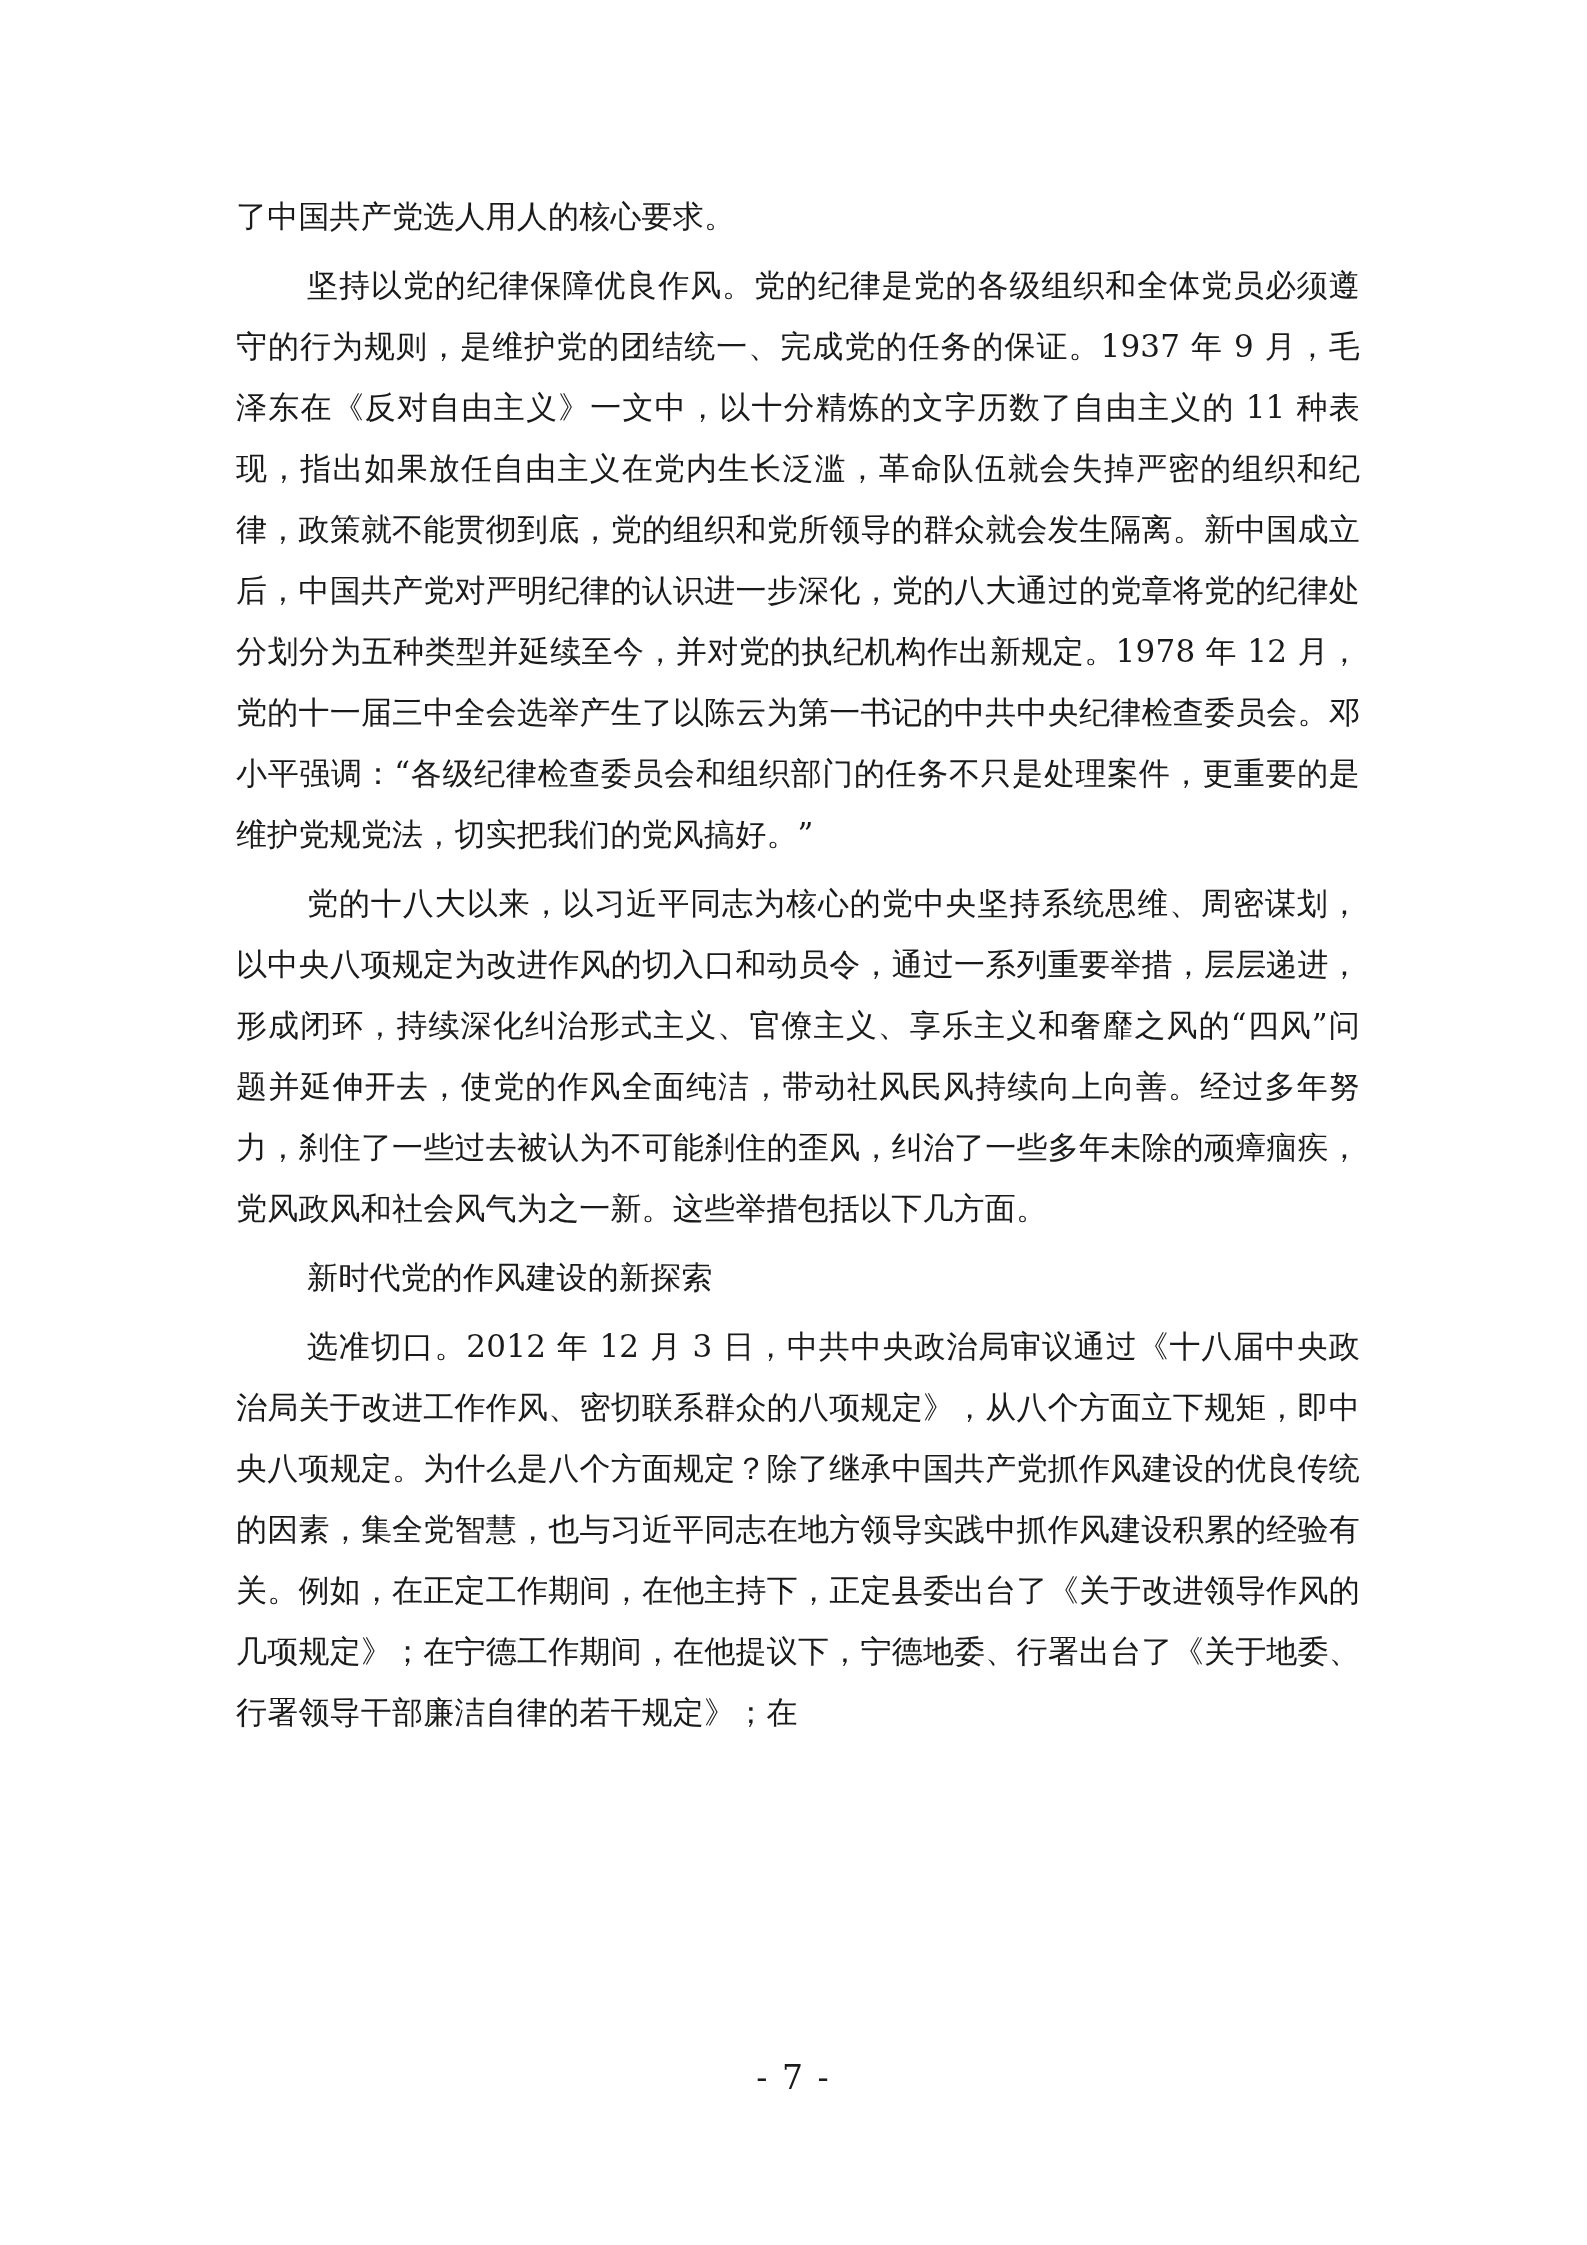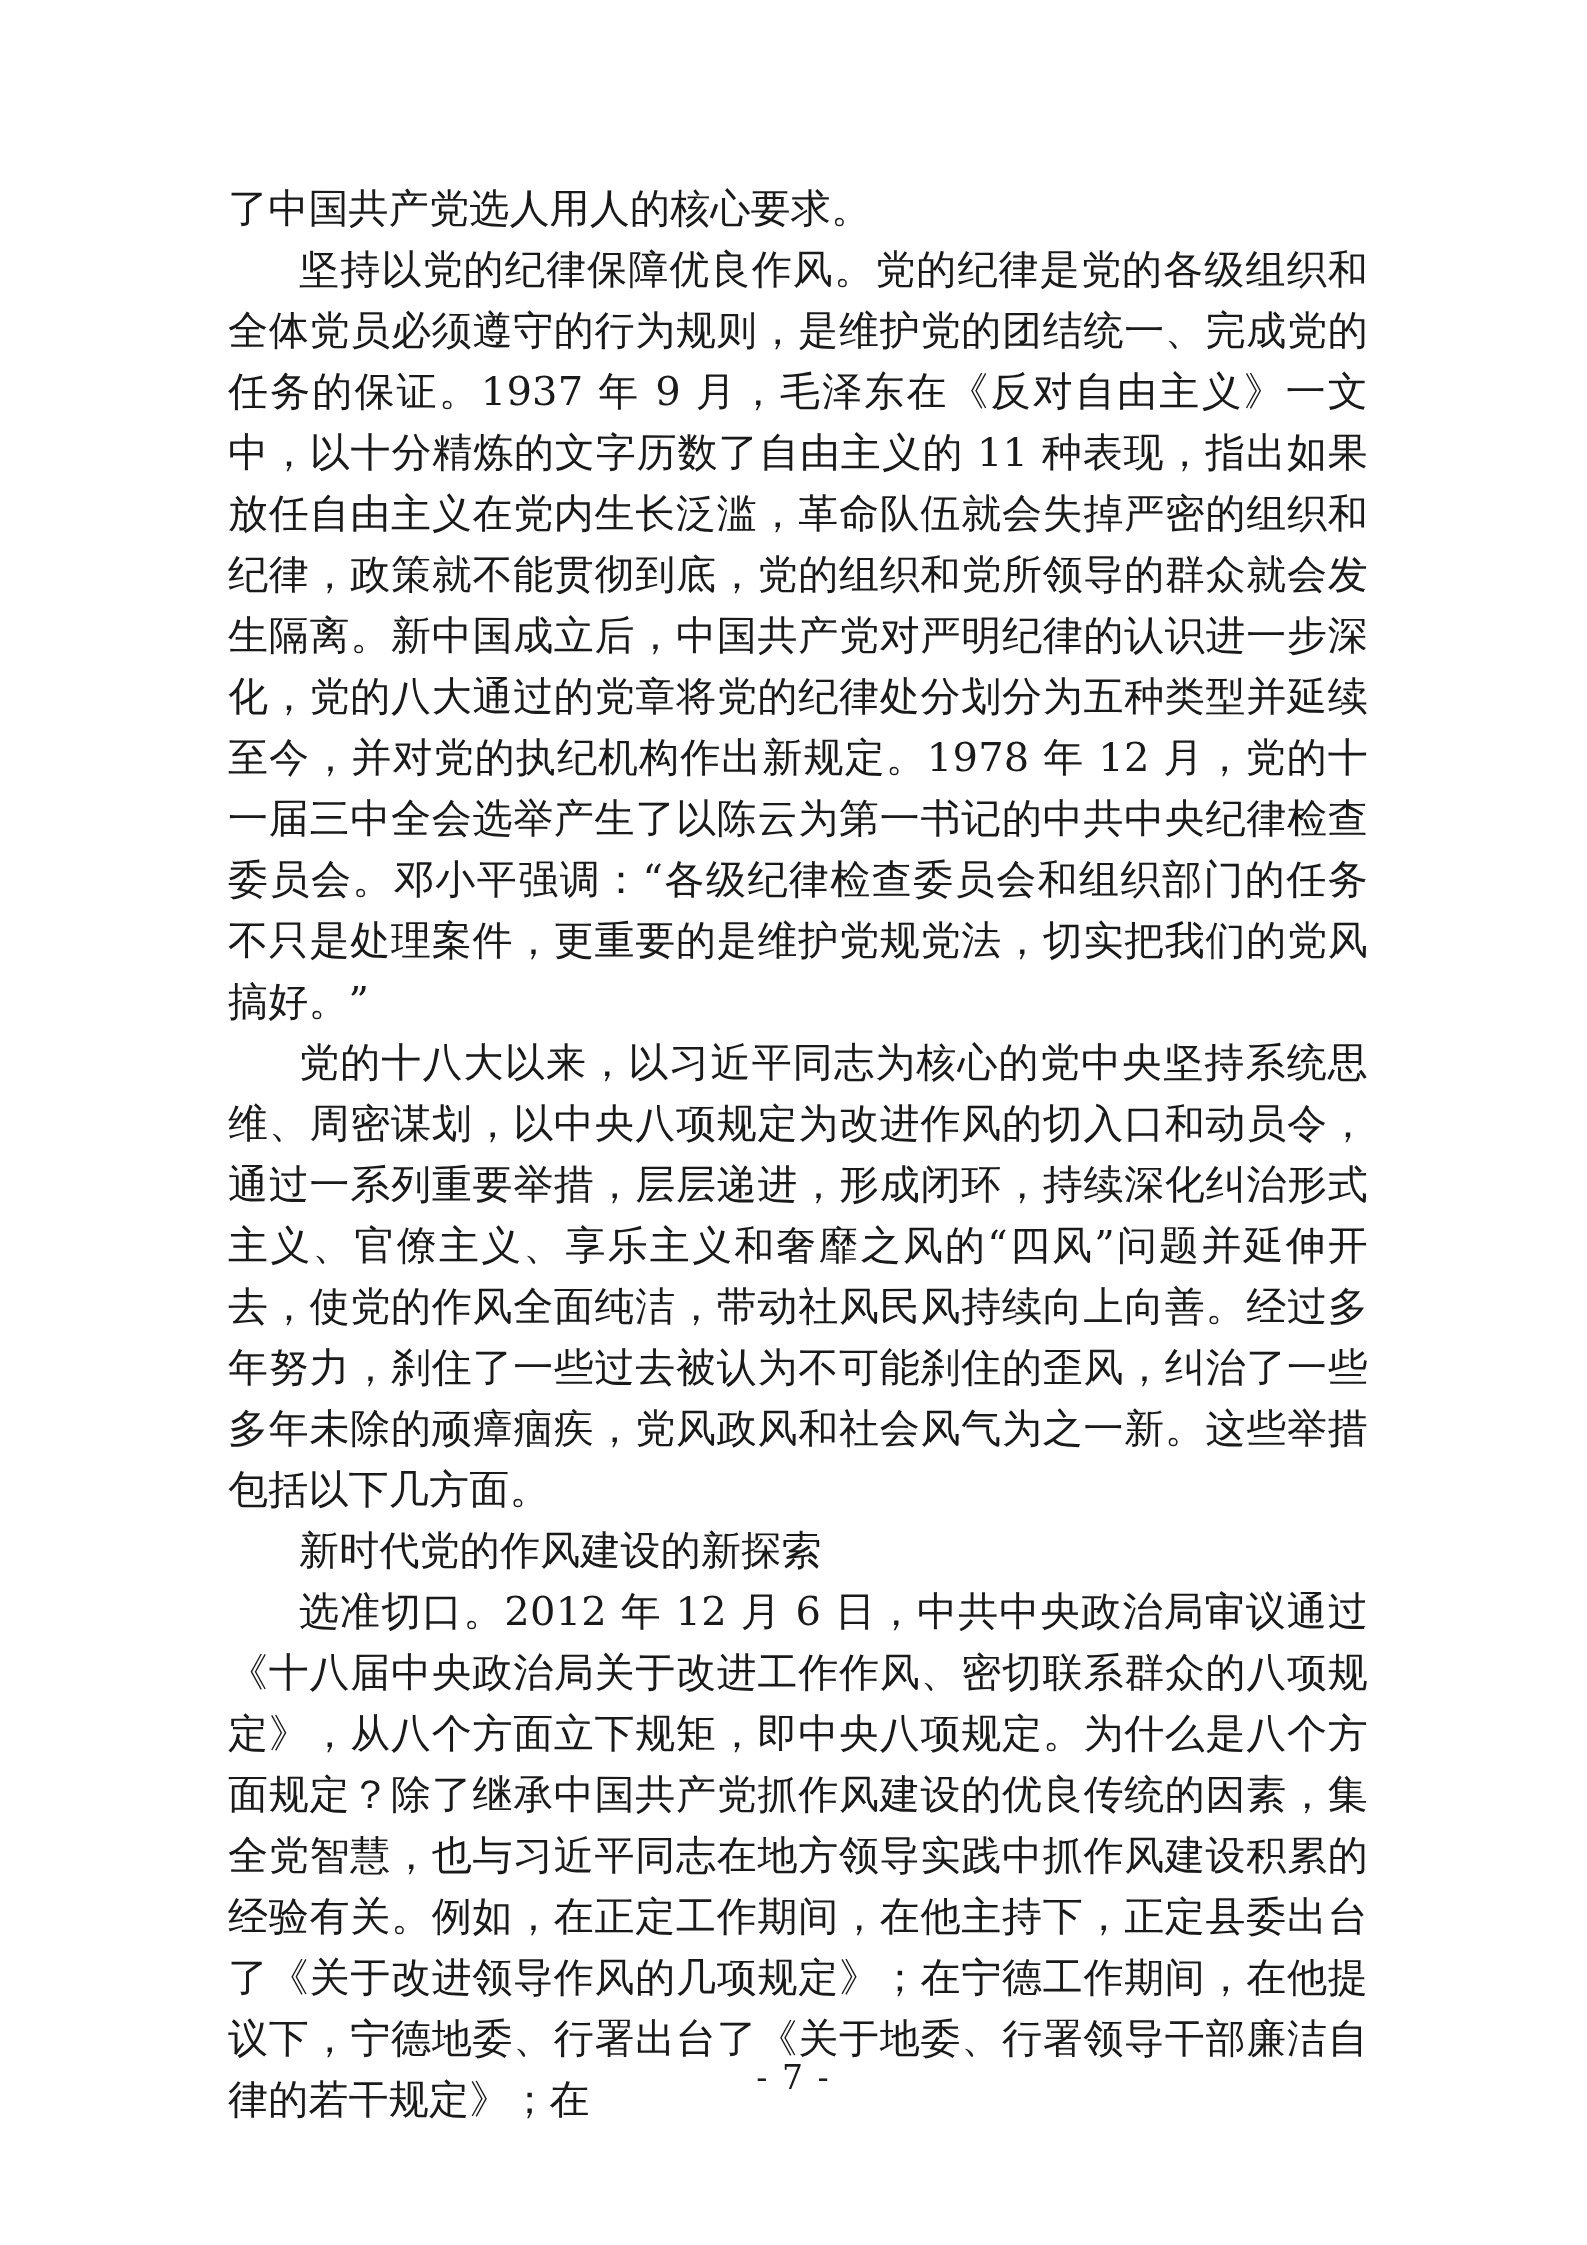--- a/index.html
+++ b/index.html
@@ -18,25 +18,25 @@
     color: #1a1a1a;
     overflow: hidden;
   }
   .content {
     position: absolute;
     left: 228px;
     top: 178px;
     width: 1140px;
   }
   .para {
-    font-size: 40px;
+    font-size: 31px;
     line-height: 61px;
     text-align: justify;
     text-justify: inter-ideograph;
-    margin: 0;
+    margin: 8px;
     letter-spacing: 0.2px;
     white-space: pre-wrap;
   }
   .indent {
     text-indent: 71px;
   }
   .footer {
     position: absolute;
     left: 0;
     right: 0;
@@ -50,16 +50,16 @@
 </style>
 </head>
 <body>
 
 <div class="page">
   <div class="content">
     <p class="para">了中国共产党选人用人的核心要求。</p>
     <p class="para indent">坚持以党的纪律保障优良作风。党的纪律是党的各级组织和全体党员必须遵守的行为规则，是维护党的团结统一、完成党的任务的保证。1937 年 9 月，毛泽东在《反对自由主义》一文中，以十分精炼的文字历数了自由主义的 11 种表现，指出如果放任自由主义在党内生长泛滥，革命队伍就会失掉严密的组织和纪律，政策就不能贯彻到底，党的组织和党所领导的群众就会发生隔离。新中国成立后，中国共产党对严明纪律的认识进一步深化，党的八大通过的党章将党的纪律处分划分为五种类型并延续至今，并对党的执纪机构作出新规定。1978 年 12 月，党的十一届三中全会选举产生了以陈云为第一书记的中共中央纪律检查委员会。邓小平强调：“各级纪律检查委员会和组织部门的任务不只是处理案件，更重要的是维护党规党法，切实把我们的党风搞好。”</p>
     <p class="para indent">党的十八大以来，以习近平同志为核心的党中央坚持系统思维、周密谋划，以中央八项规定为改进作风的切入口和动员令，通过一系列重要举措，层层递进，形成闭环，持续深化纠治形式主义、官僚主义、享乐主义和奢靡之风的“四风”问题并延伸开去，使党的作风全面纯洁，带动社风民风持续向上向善。经过多年努力，刹住了一些过去被认为不可能刹住的歪风，纠治了一些多年未除的顽瘴痼疾，党风政风和社会风气为之一新。这些举措包括以下几方面。</p>
     <p class="para indent">新时代党的作风建设的新探索</p>
-    <p class="para indent">选准切口。2012 年 12 月 6 日，中共中央政治局审议通过《十八届中央政治局关于改进工作作风、密切联系群众的八项规定》，从八个方面立下规矩，即中央八项规定。为什么是八个方面规定？除了继承中国共产党抓作风建设的优良传统的因素，集全党智慧，也与习近平同志在地方领导实践中抓作风建设积累的经验有关。例如，在正定工作期间，在他主持下，正定县委出台了《关于改进领导作风的几项规定》；在宁德工作期间，在他提议下，宁德地委、行署出台了《关于地委、行署领导干部廉洁自律的若干规定》；在</p>
+    <p class="para indent">选准切口。2012 年 12 月 3 日，中共中央政治局审议通过《十八届中央政治局关于改进工作作风、密切联系群众的八项规定》，从八个方面立下规矩，即中央八项规定。为什么是八个方面规定？除了继承中国共产党抓作风建设的优良传统的因素，集全党智慧，也与习近平同志在地方领导实践中抓作风建设积累的经验有关。例如，在正定工作期间，在他主持下，正定县委出台了《关于改进领导作风的几项规定》；在宁德工作期间，在他提议下，宁德地委、行署出台了《关于地委、行署领导干部廉洁自律的若干规定》；在</p>
   </div>
   <div class="footer">- 7 -</div>
 </div>
 
 </body></html>

